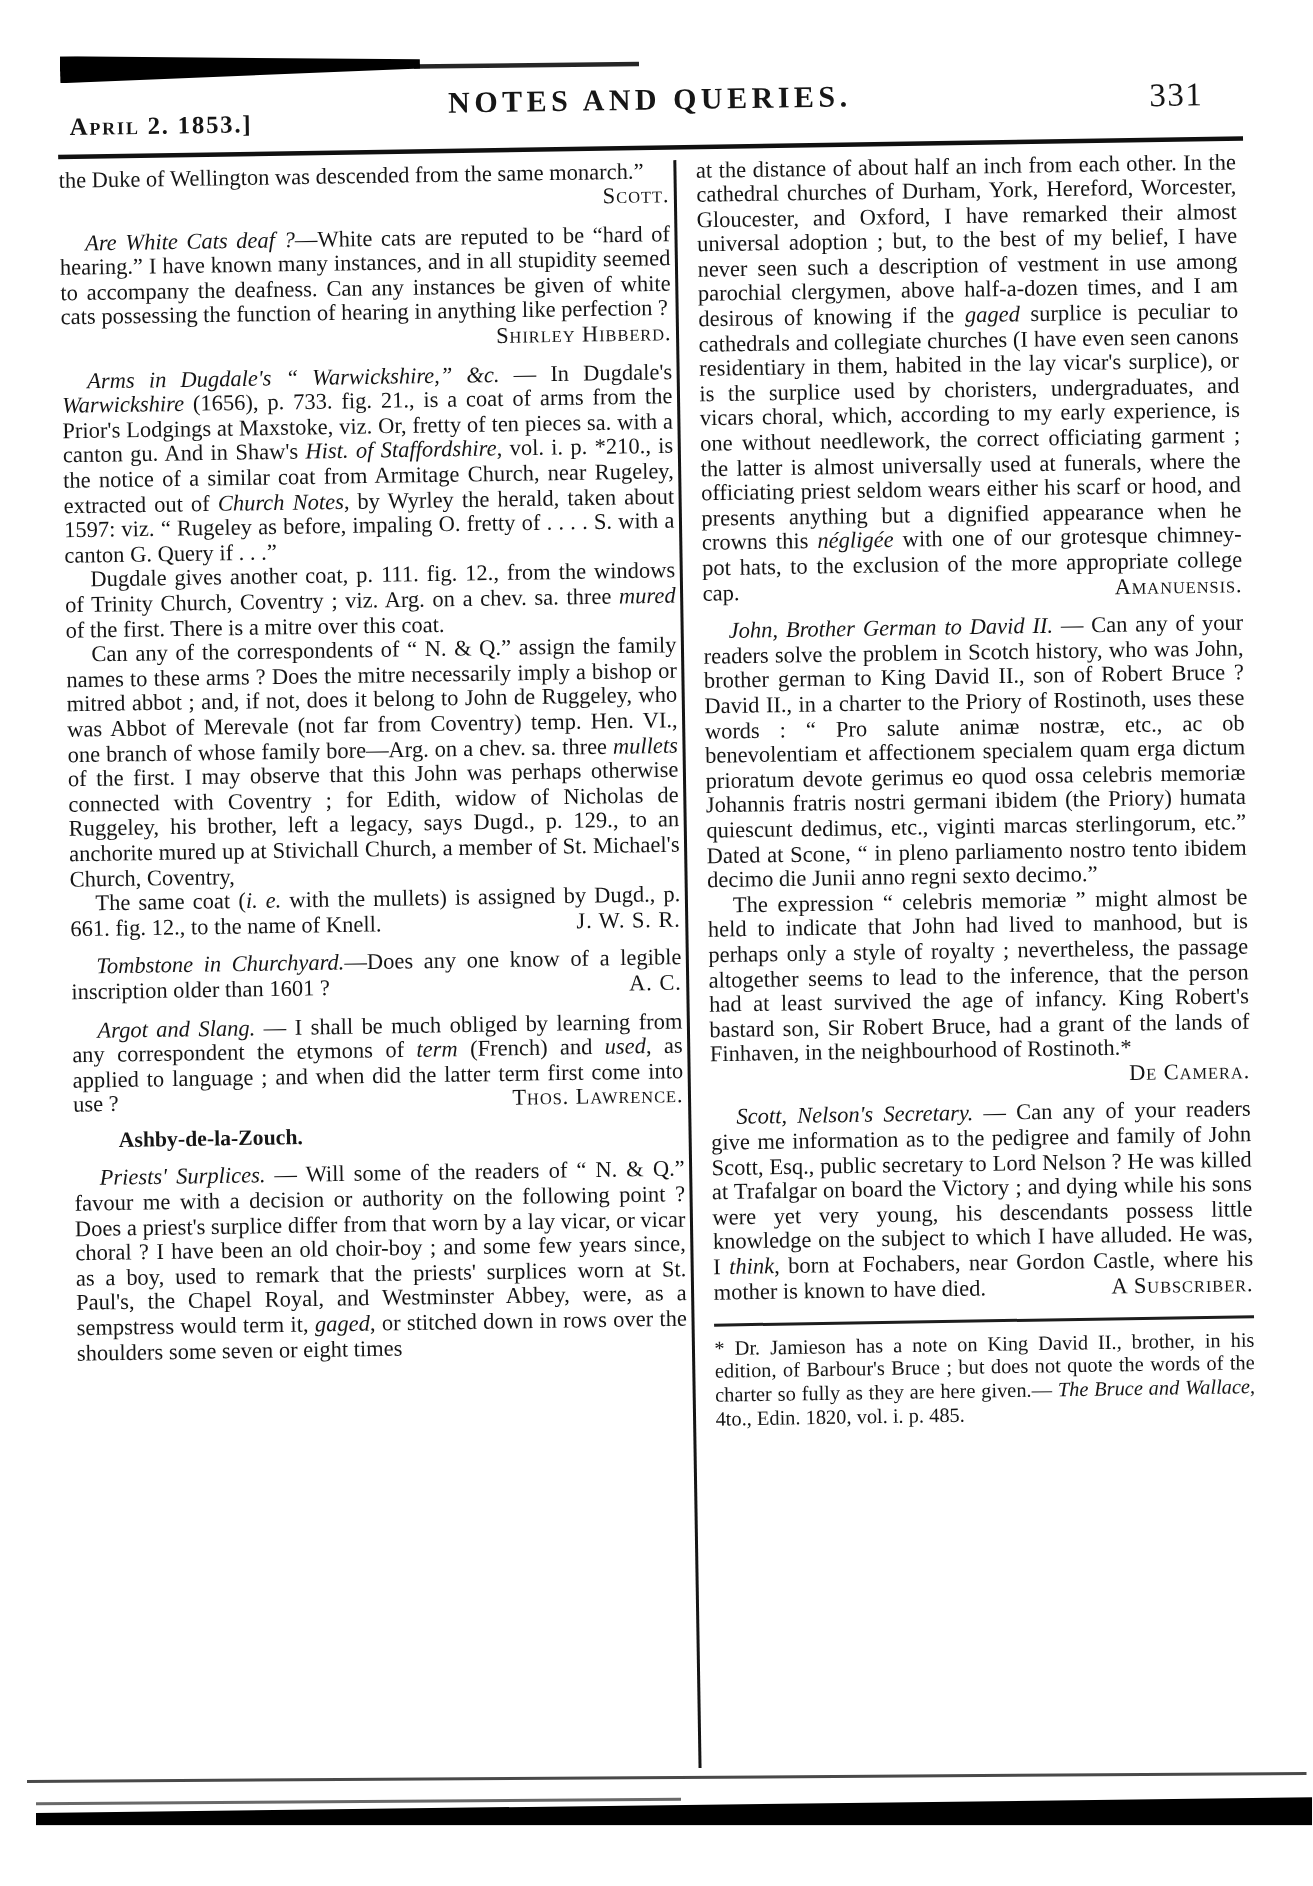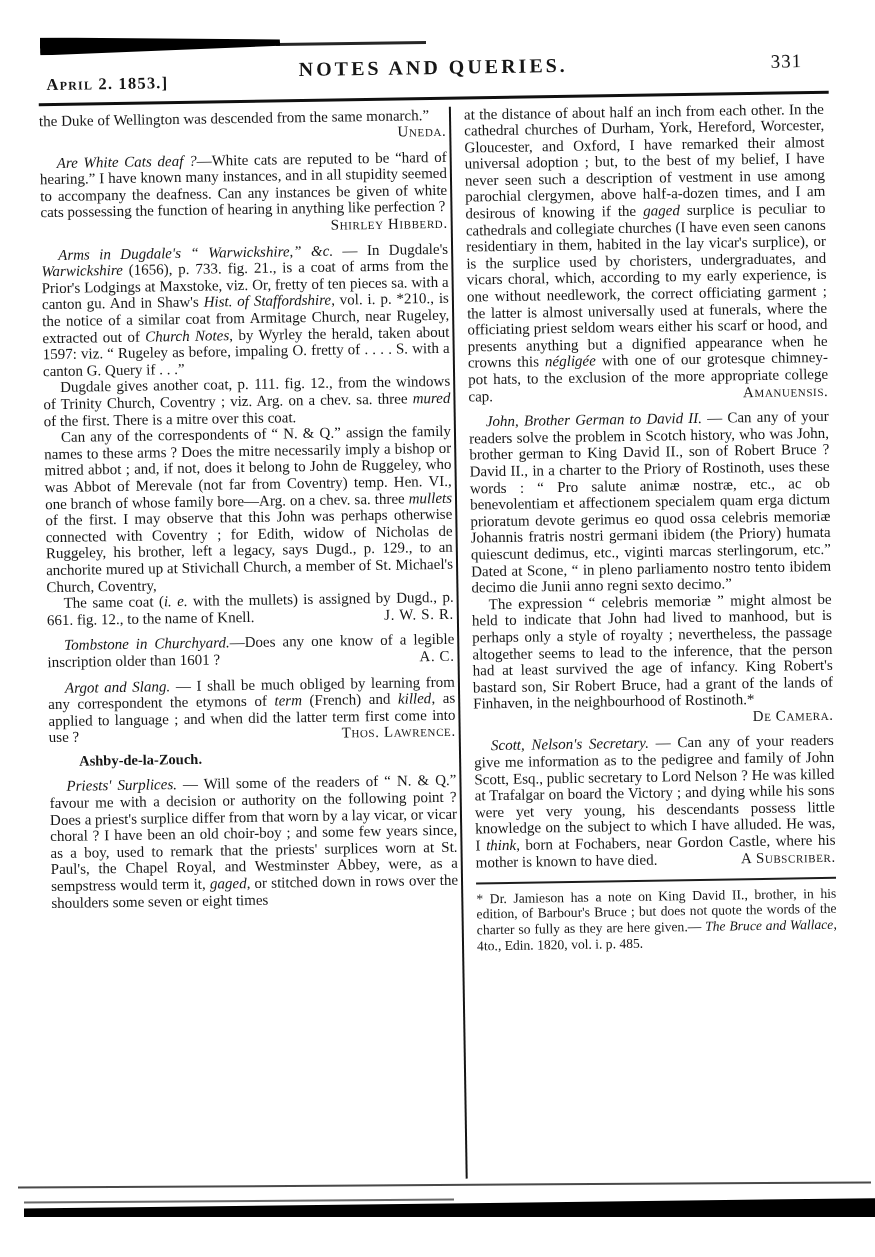--- a/index.html
+++ b/index.html
@@ -45,21 +45,21 @@
   .header{position:relative;height:45px;}
   .header .date{
     position:absolute;left:8px;top:17px;
     font-size:16.5px;font-variant-caps:small-caps;letter-spacing:1.2px;font-weight:600;
   }
   .header .title{
     position:absolute;left:0;right:0;top:4px;text-align:center;
     font-size:20px;font-weight:bold;letter-spacing:3px;
   }
   .header .pageno{
-    position:absolute;right:26px;top:4px;font-size:19px;letter-spacing:1px;
+    position:absolute;right:26px;top:4px;font-size:22px;letter-spacing:1px;
   }
   .rule{height:2.5px;background:#101010;}
   .columns{display:flex;margin-top:7px;min-height:1072px;align-items:stretch;}
   .col{font-size:15px;line-height:16.6px;text-align:justify;}
   .col-left{width:407px;}
   .divider{width:2px;background:#151515;margin-left:3px;}
   .col-right{width:360px;margin-left:13px;}
   p.para{margin:9px 0 0;text-indent:17px;}
   p.para::after{content:"";display:block;clear:both;}
   p.para:first-child{margin-top:0;}
@@ -84,28 +84,28 @@
 
   <div class="sheet">
     <div class="header">
       <span class="date">April 2. 1853.]</span>
       <span class="title">NOTES AND QUERIES.</span>
       <span class="pageno">331</span>
     </div>
     <div class="rule"></div>
     <div class="columns">
       <div class="col col-left">
-          <p class="para noindent"><span>the Duke of Wellington was descended from the same monarch.”</span><span class="sig">Uneda.</span></p>
+          <p class="para noindent"><span>the Duke of Wellington was descended from the same monarch.”</span><span class="sig">Scott.</span></p>
           <p class="para"><i>Are White Cats deaf ?</i><span>—White cats are reputed to be “hard of hearing.”  I have known many instances, and in all stupidity seemed to accompany the deafness.  Can any instances be given of white cats possessing the function of hearing in anything like perfection ?</span><span class="sig">Shirley Hibberd.</span></p>
           <p class="para"><i>Arms in Dugdale's “ Warwickshire,” &amp;c.</i><span> — In Dugdale's </span><i>Warwickshire</i><span> (1656), p. 733. fig. 21., is a coat of arms from the Prior's Lodgings at Maxstoke, viz. Or, fretty of ten pieces sa. with a canton gu.  And in Shaw's </span><i>Hist. of Staffordshire</i><span>, vol. i. p. *210., is the notice of a similar coat from Armitage Church, near Rugeley, extracted out of </span><i>Church Notes</i><span>, by Wyrley the herald, taken about 1597: viz. “ Rugeley as before, impaling O. fretty of .   .   .   . S. with a canton G.  Query if .   .   .”</span></p>
           <p class="para tight"><span>Dugdale gives another coat, p. 111. fig. 12., from the windows of Trinity Church, Coventry ; viz. Arg. on a chev. sa. three </span><i>mured</i><span> of the first.  There is a mitre over this coat.</span></p>
           <p class="para tight"><span>Can any of the correspondents of “ N. &amp; Q.” assign the family names to these arms ?  Does the mitre necessarily imply a bishop or mitred abbot ; and, if not, does it belong to John de Ruggeley, who was Abbot of Merevale (not far from Coventry) temp. Hen. VI., one branch of whose family bore—Arg. on a chev. sa. three </span><i>mullets</i><span> of the first.  I may observe that this John was perhaps otherwise connected with Coventry ; for Edith, widow of Nicholas de Ruggeley, his brother, left a legacy, says Dugd., p. 129., to an anchorite mured up at Stivichall Church, a member of St. Michael's Church, Coventry,</span></p>
           <p class="para tight"><span>The same coat (</span><i>i. e.</i><span> with the mullets) is assigned by Dugd., p. 661. fig. 12., to the name of Knell.</span><span class="sig">J. W. S. R.</span></p>
           <p class="para"><i>Tombstone in Churchyard.</i><span>—Does any one know of a legible inscription older than 1601 ?</span><span class="sig">A. C.</span></p>
-          <p class="para"><i>Argot and Slang.</i><span> — I shall be much obliged by learning from any correspondent the etymons of </span><i>term</i><span> (French) and </span><i>killed</i><span>, as applied to language ; and when did the latter term first come into use ?</span><span class="sig">Thos. Lawrence.</span></p>
+          <p class="para"><i>Argot and Slang.</i><span> — I shall be much obliged by learning from any correspondent the etymons of </span><i>term</i><span> (French) and </span><i>used</i><span>, as applied to language ; and when did the latter term first come into use ?</span><span class="sig">Thos. Lawrence.</span></p>
           <div class="location">Ashby-de-la-Zouch.</div>
           <p class="para"><i>Priests' Surplices.</i><span> — Will some of the readers of “ N. &amp; Q.” favour me with a decision or authority on the following point ?  Does a priest's surplice differ from that worn by a lay vicar, or vicar choral ?  I have been an old choir-boy ; and some few years since, as a boy, used to remark that the priests' surplices worn at St. Paul's, the Chapel Royal, and Westminster Abbey, were, as a sempstress would term it, </span><i>gaged</i><span>, or stitched down in rows over the shoulders some seven or eight times</span></p>
         </div>
       <div class="divider"></div>
       <div class="col col-right">
           <p class="para noindent"><span>at the distance of about half an inch from each other.  In the cathedral churches of Durham, York, Hereford, Worcester, Gloucester, and Oxford, I have remarked their almost universal adoption ; but, to the best of my belief, I have never seen such a description of vestment in use among parochial clergymen, above half-a-dozen times, and I am desirous of knowing if the </span><i>gaged</i><span> surplice is peculiar to cathedrals and collegiate churches (I have even seen canons residentiary in them, habited in the lay vicar's surplice), or is the surplice used by choristers, undergraduates, and vicars choral, which, according to my early experience, is one without needlework, the correct officiating garment ; the latter is almost universally used at funerals, where the officiating priest seldom wears either his scarf or hood, and presents anything but a dignified appearance when he crowns this </span><i>négligée</i><span> with one of our grotesque chimney-pot hats, to the exclusion of the more appropriate college cap.</span><span class="sig">Amanuensis.</span></p>
           <p class="para"><i>John, Brother German to David II.</i><span> — Can any of your readers solve the problem in Scotch history, who was John, brother german to King David II., son of Robert Bruce ?  David II., in a charter to the Priory of Rostinoth, uses these words : “ Pro salute animæ nostræ, etc., ac ob benevolentiam et affectionem specialem quam erga dictum prioratum devote gerimus eo quod ossa celebris memoriæ Johannis fratris nostri germani ibidem (the Priory) humata quiescunt dedimus, etc., viginti marcas sterlingorum, etc.”  Dated at Scone, “ in pleno parliamento nostro tento ibidem decimo die Junii anno regni sexto decimo.”</span></p>
           <p class="para tight"><span>The expression “ celebris memoriæ ” might almost be held to indicate that John had lived to manhood, but is perhaps only a style of royalty ; nevertheless, the passage altogether seems to lead to the inference, that the person had at least survived the age of infancy.  King Robert's bastard son, Sir Robert Bruce, had a grant of the lands of Finhaven, in the neighbourhood of Rostinoth.*</span><span class="sig">De Camera.</span></p>
           <p class="para"><i>Scott, Nelson's Secretary.</i><span> — Can any of your readers give me information as to the pedigree and family of John Scott, Esq., public secretary to Lord Nelson ?  He was killed at Trafalgar on board the Victory ; and dying while his sons were yet very young, his descendants possess little knowledge on the subject to which I have alluded.  He was, I </span><i>think</i><span>, born at Fochabers, near Gordon Castle, where his mother is known to have died.</span><span class="sig">A Subscriber.</span></p>
           <div class="foot-rule"></div>

